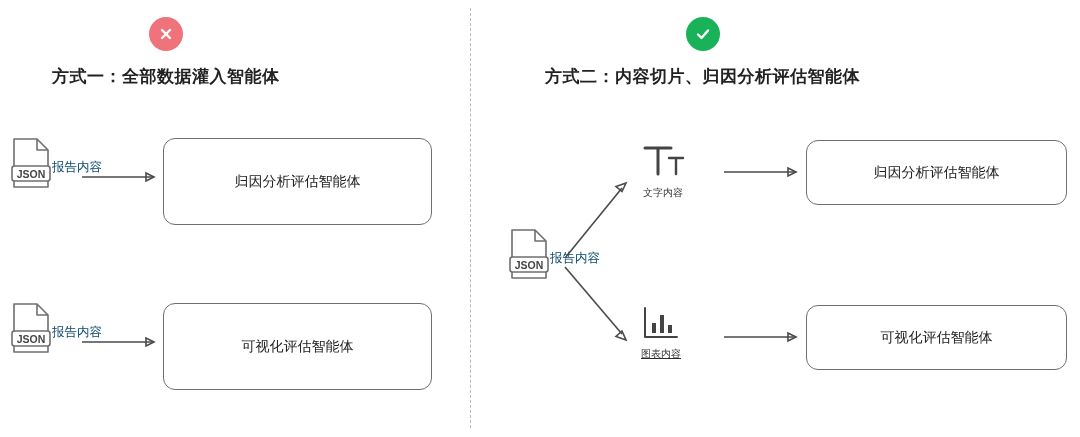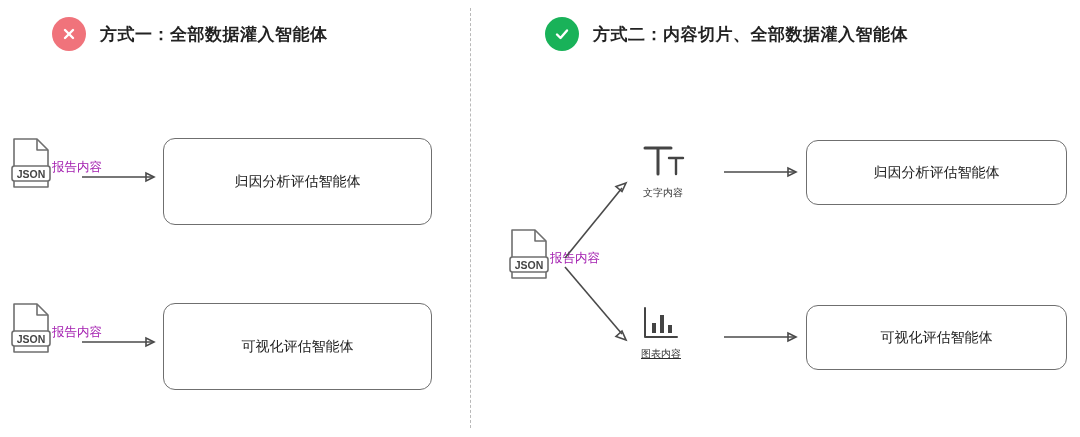--- a/index.html
+++ b/index.html
@@ -28,20 +28,21 @@
     height: 420px;
     border-left: 1.5px dashed #b9b9b9;
   }
 
   
   .panel-header {
     position: absolute;
     display: flex;
     align-items: center;
     gap: 14px;
+    flex-direction: column;
   }
   .badge {
     width: 34px;
     height: 34px;
     border-radius: 50%;
     display: flex;
     align-items: center;
     justify-content: center;
     flex: 0 0 auto;
   }
@@ -60,21 +61,21 @@
   .doc-group {
     position: absolute;
     display: flex;
     flex-direction: row;
     align-items: center;
   }
   .doc-icon { width: 42px; height: 52px; display:block; }
   .doc-caption {
     margin-top: 8px;
     font-size: 12.5px;
-    color: #a21caf;
+    color: #0c4a6e;
     white-space: nowrap;
   }
 
   
   .type-group {
     position: absolute;
     display: flex;
     flex-direction: column;
     align-items: center;
   }
@@ -167,21 +168,21 @@
   <div class="box" style="left:163px; top:303px; width:267px; height:85px;">
     <span class="box-label">可视化评估智能体</span>
   </div>
 
   <div class="panel-header" style="left:545px; top:17px;">
     <span class="badge good">
       <svg width="20" height="20" viewBox="0 0 20 20">
         <path d="M5 10.5 L8.5 14 L15 6.5" fill="none" stroke="#ffffff" stroke-width="2.4" stroke-linecap="round" stroke-linejoin="round"></path>
       </svg>
     </span>
-    <span class="panel-title">方式二：内容切片、全部数据灌入智能体</span>
+    <span class="panel-title">方式二：内容切片、归因分析评估智能体</span>
   </div>
 
   <div class="doc-group" style="left:508px; top:228px;">
     <svg class="doc-icon" viewBox="0 0 42 52">
       <path d="M4 2 H27 L38 13 V50 H4 Z" fill="#ffffff" stroke="#6f6f6f" stroke-width="1.6" stroke-linejoin="round"></path>
       <path d="M27 2 V13 H38" fill="none" stroke="#6f6f6f" stroke-width="1.6" stroke-linejoin="round"></path>
       <rect x="2" y="29" width="38" height="15" rx="2.5" fill="#ffffff" stroke="#6f6f6f" stroke-width="1.6"></rect>
       <text x="21" y="40.5" font-family="Liberation Sans, sans-serif" font-size="10.5" font-weight="bold" fill="#444" text-anchor="middle">JSON</text>
     </svg>
     <span class="doc-caption">报告内容</span>

